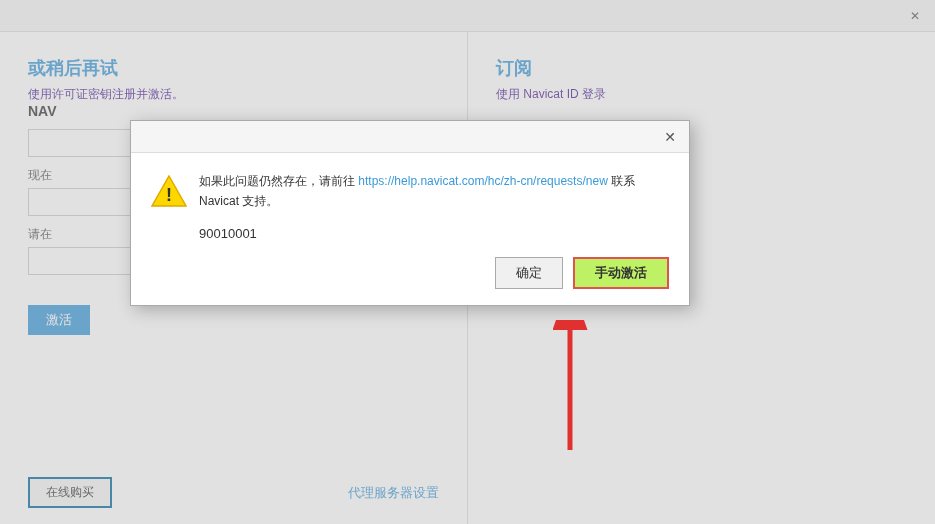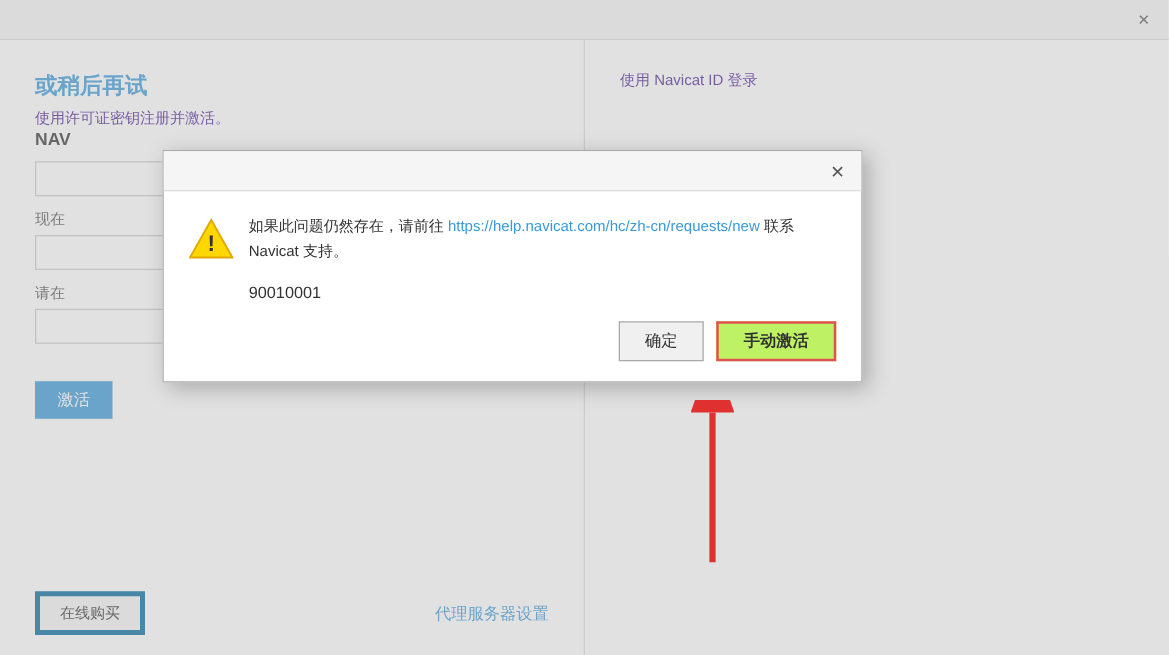--- a/index.html
+++ b/index.html
@@ -95,21 +95,21 @@
       position: absolute;
       bottom: 16px;
       left: 28px;
       right: 28px;
       display: flex;
       align-items: center;
       justify-content: space-between;
     }
 
     .buy-btn {
-      border: 4px solid #0369a1;
+      border: 2px solid #0369a1;
       background: #f5f5f5;
       padding: 5px 16px;
       font-size: 12px;
       cursor: pointer;
       color: #333;
     }
 
     .proxy-link {
       color: #3a9ad9;
       font-size: 13px;
@@ -296,20 +296,21 @@
 
       <button class="activate-btn">激活</button>
 
       <div class="bottom-bar">
         <button class="buy-btn">在线购买</button>
         <a class="proxy-link">代理服务器设置</a>
       </div>
     </div>
 
     <div class="right-panel">
+      <div class="panel-title">订阅</div>
       <div class="panel-subtitle">使用 Navicat ID 登录</div>
     </div>
   </div>
 
   <div class="overlay"></div>
 
   <div class="dialog">
     <div class="dialog-title-bar">
       <button class="dialog-close-btn">✕</button>
     </div>

